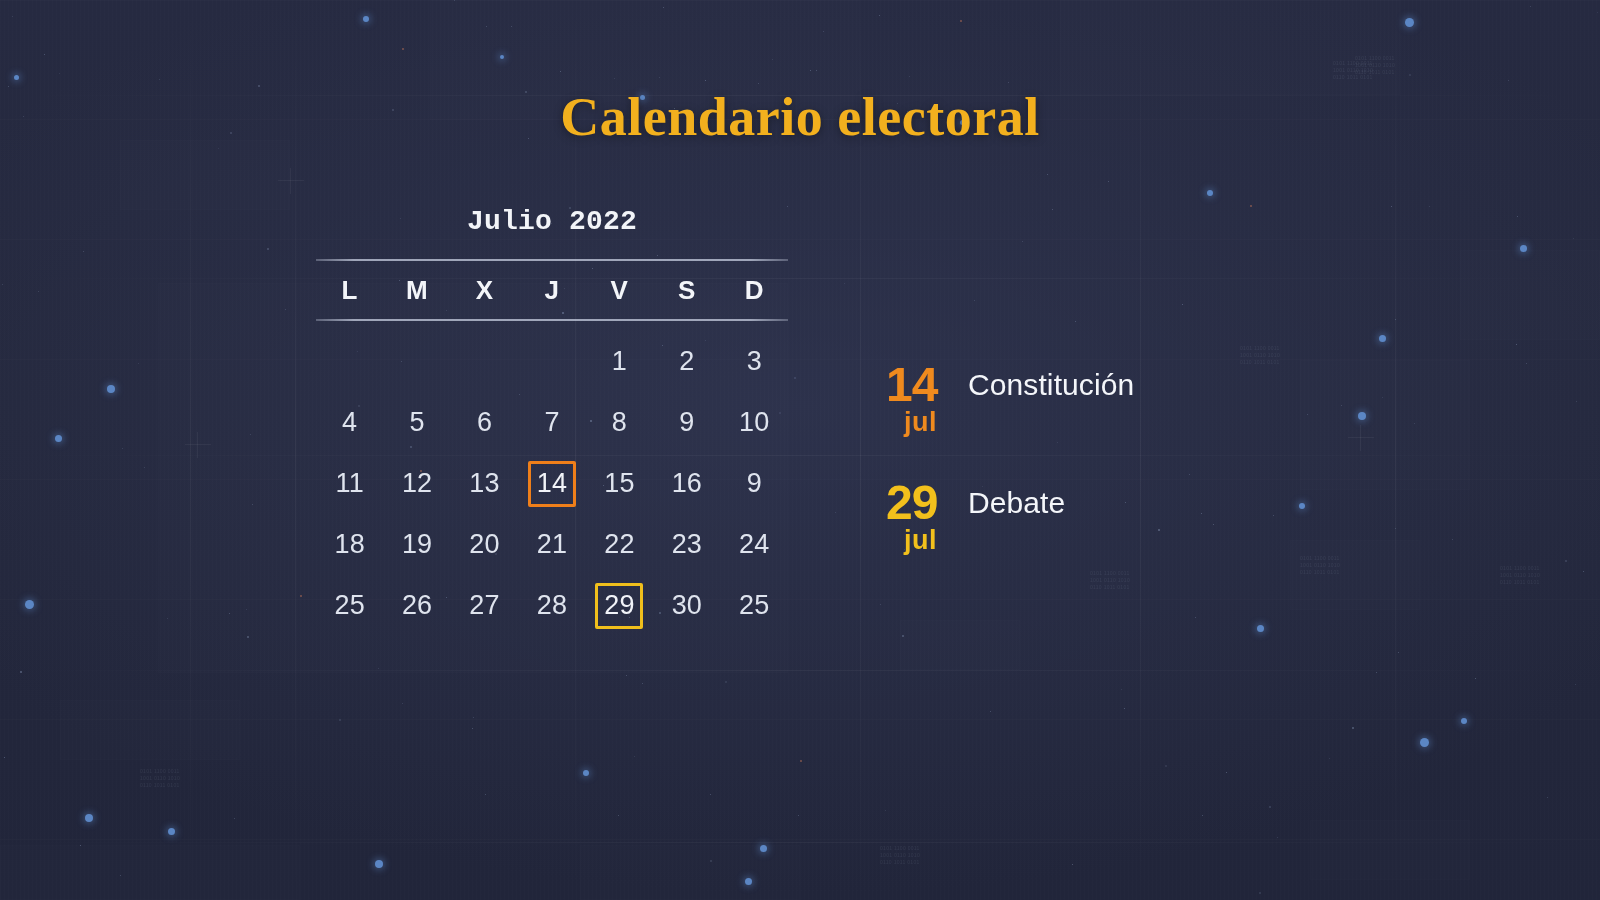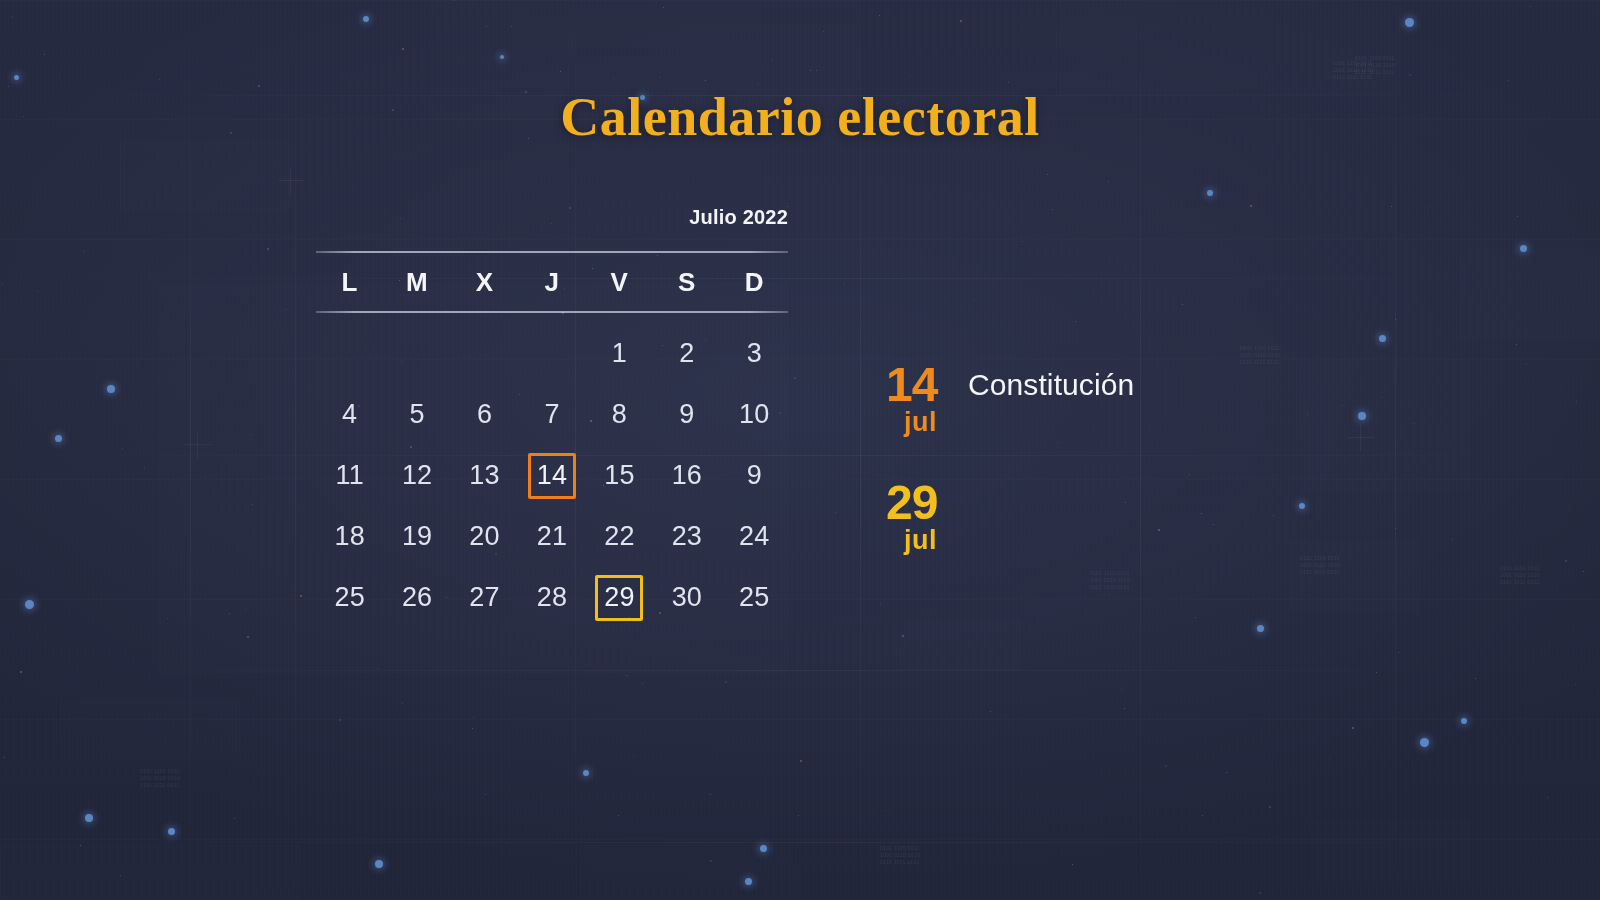--- a/index.html
+++ b/index.html
@@ -98,26 +98,27 @@
     text-shadow:0 2px 10px rgba(0,0,0,.35);
   }
 
   
   #calendar {
     position:absolute;
     left:316px; top:206px;
     width:472px;
   }
   #month-label {
-    text-align:right;
-    font-size:20px;
+    text-align:center;
+    font-size:28px;
     font-weight:700;
     color:#f2f4f8;
     letter-spacing:.2px;
     padding-bottom:22px;
+    font-family:Liberation Mono, monospace;
   }
   .rule {
     height:2px;
     background:linear-gradient(90deg, rgba(205,212,230,.30) 0%, rgba(205,212,230,.72) 8%, rgba(205,212,230,.72) 92%, rgba(205,212,230,.30) 100%);
   }
   #weekdays {
     display:grid;
     grid-template-columns:repeat(7, 1fr);
     padding:14px 0 13px 0;
   }
@@ -576,17 +577,18 @@
         <div class="ev-text">
           <span>Constitución</span>
         </div>
       </div>
       <div class="event ev-gold">
         <div class="ev-date">
           <span class="ev-day">29</span>
           <span class="ev-mon">jul</span>
         </div>
         <div class="ev-text">
+          <span>Debate</span>
         </div>
       </div>
     </div>
 
 </div>
 
 </body></html>

